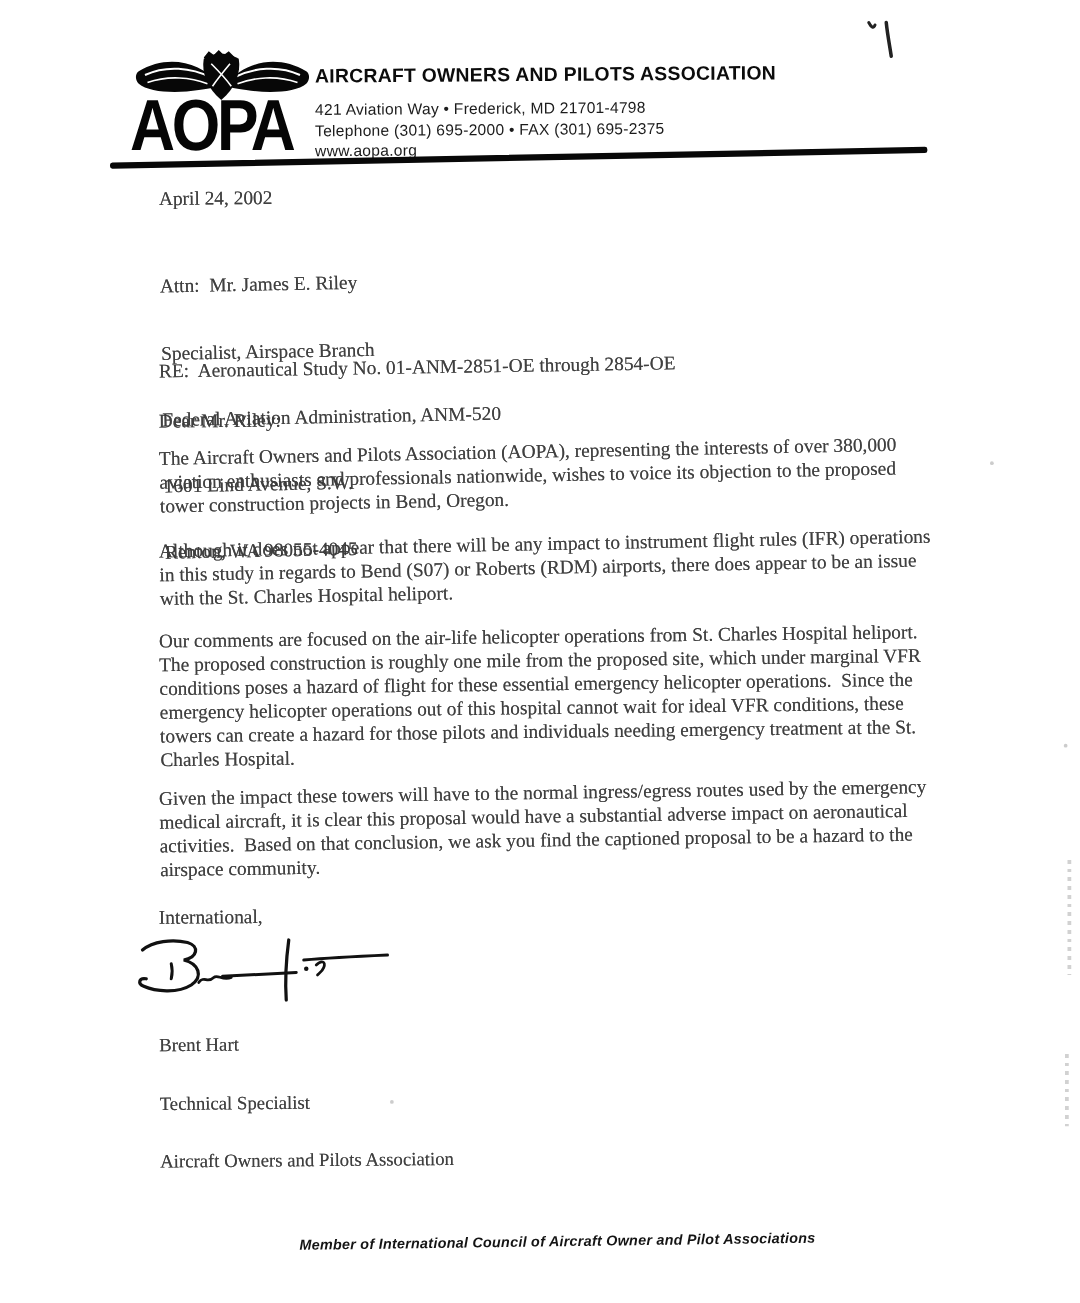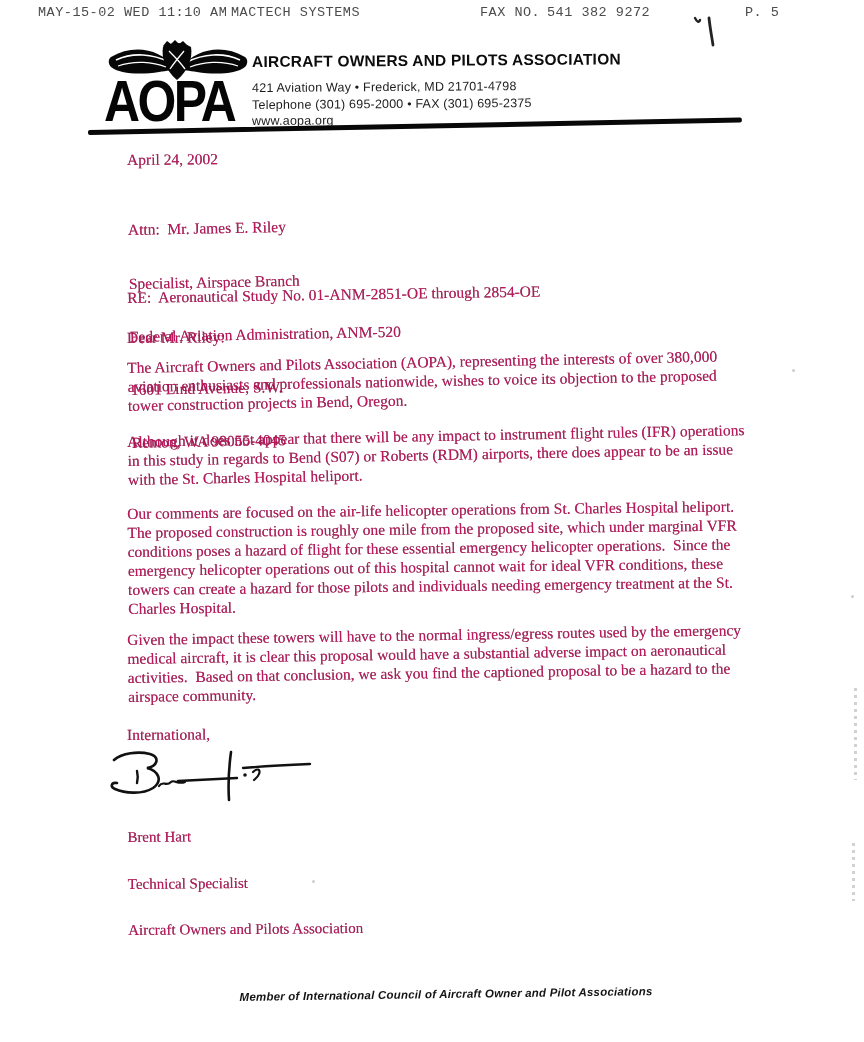--- a/index.html
+++ b/index.html
@@ -40,21 +40,21 @@
   .lh-line { font-size: 12.5px; line-height: 16.5px; color: #1c1c1c; letter-spacing: 0.2px;
     transform: rotate(-0.4deg); transform-origin: left top; }
   .lh-rule {
     position: absolute; left: 88px; top: 130px; width: 654px; height: 5px;
     background: #080808; border-radius: 2px;
     transform: rotate(-1.1deg); transform-origin: left center;
   }
 
   
   .letter { position: absolute; left: 0; top: 0; width: 864px; height: 1042px;
-    font-size: 15.5px; color: #be185d; text-shadow: 0 0 0.3px rgba(0,0,0,0.55); }
+    font-size: 15.5px; color: #404040; text-shadow: 0 0 0.3px rgba(0,0,0,0.55); }
   .letter .blk { position: absolute; left: 127px; white-space: pre-wrap; transform-origin: left top; }
   .date-line      { top: 151px; transform: rotate(-0.5deg); }
   .recipient      { top: 186px; line-height: 17.7px; transform: rotate(-1.1deg); }
   .re-line        { top: 289px; transform: rotate(-0.9deg); }
   .salutation     { top: 329px; transform: rotate(-0.4deg); }
   .para { width: 622px; line-height: 19px; margin: 0; }
   .p1 { top: 358px; transform: rotate(-1.1deg); }
   .p2 { top: 432px; transform: rotate(-1.1deg); }
   .p3 { top: 504px; transform: rotate(-0.7deg); }
   .p4 { top: 630px; transform: rotate(-0.9deg); }
@@ -77,27 +77,20 @@
     background-image: repeating-linear-gradient(#9a9a9a 0 3px, transparent 3px 7px);
   }
   .speckle { position: absolute; width: 3px; height: 3px; background: #9a9a9a;
     border-radius: 50%; opacity: 0.5; }
 </style>
 </head>
 <body>
 
 <div class="page">
 
-  <header class="fax-header">
-    <span style="left:38px">MAY-15-02 WED 11:10 AM</span>
-    <span style="left:231px">MACTECH SYSTEMS</span>
-    <span style="left:480px">FAX NO.</span>
-    <span style="left:547px">541 382 9272</span>
-    <span style="left:745px">P. 5</span>
-  </header>
 
   <svg class="hand-mark" width="40" height="42" viewBox="0 0 40 42">
     <path d="M7,8 C9,12 11,13 12,10" stroke="#222" stroke-width="2.4" fill="none" stroke-linecap="round"></path>
     <path d="M21,8 C22,18 24,28 25,35" stroke="#222" stroke-width="2.8" fill="none" stroke-linecap="round"></path>
   </svg>
 
   <div>
     <svg class="wings" width="142" height="44" viewBox="0 0 142 44">
 
       <path d="M69,29 C52,9 26,5 4,18 C1,20 1,25 4,28 C12,35 34,36 52,33 C60,32 66,31 69,29 Z" fill="#070707"></path>

